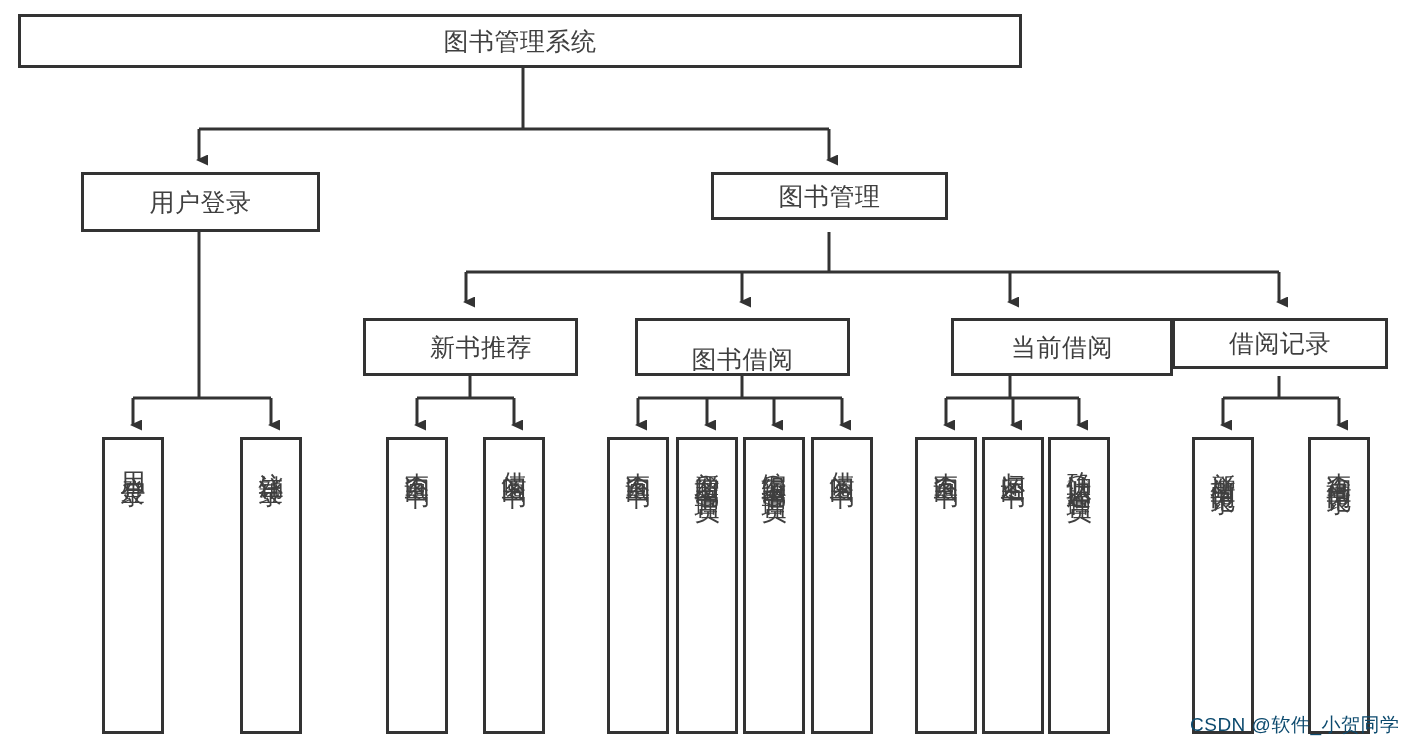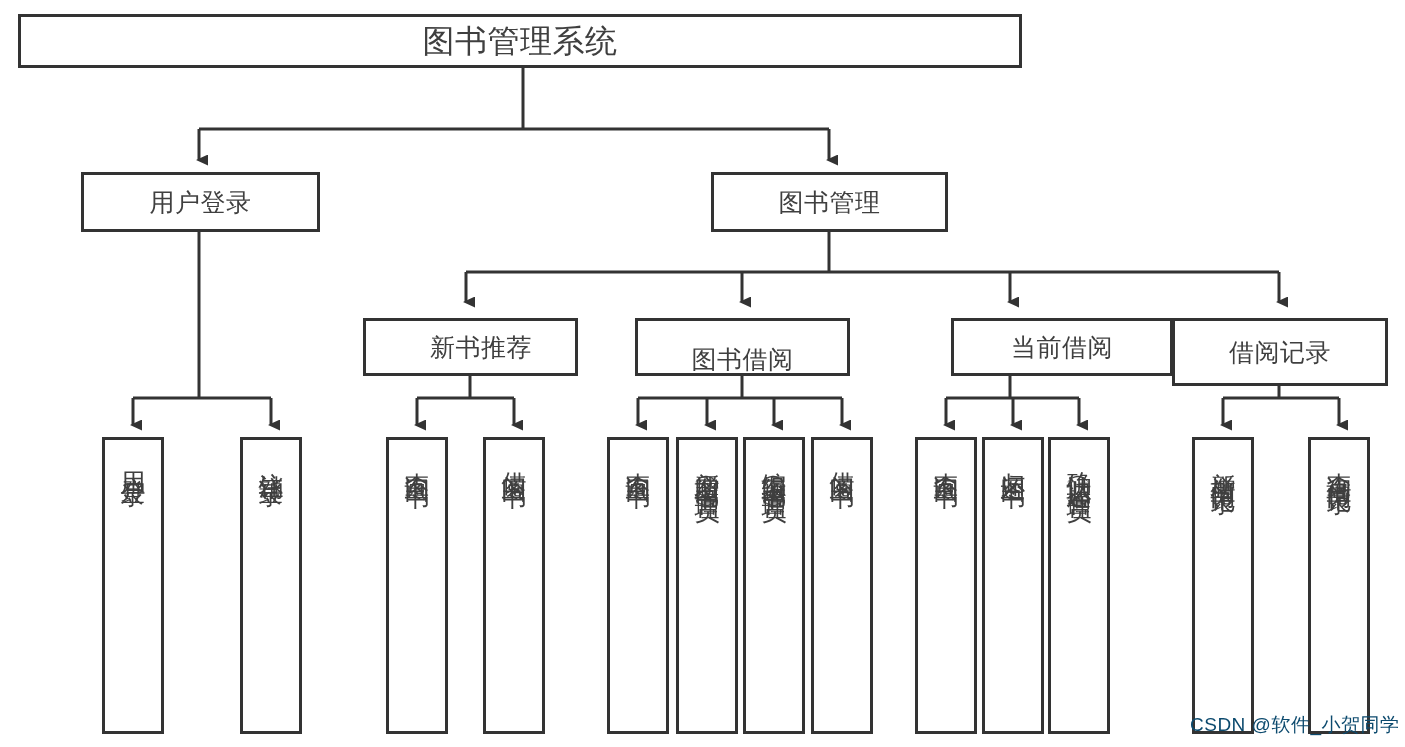--- a/index.html
+++ b/index.html
@@ -41,21 +41,21 @@
     line-height: 1.08;
     text-align: center;
     white-space: nowrap;
   }
   
   .node.h .label {
     font-size: 25px;
     letter-spacing: 0.5px;
   }
   .node.root .label {
-    font-size: 32px;
+    font-size: 25px;
   }
   
   .node.v {
     align-items: flex-start;
     padding-top: 12px;
   }
   .node.v .label {
     writing-mode: vertical-rl;
     text-orientation: upright;
     font-size: 25px;
@@ -126,34 +126,34 @@
     </g>
   </svg>
 
   <div class="node h root" style="left:18px; top:14px; width:1004px; height:54px;">
     <span class="label">图书管理系统</span>
   </div>
 
   <div class="node h" style="left:81px; top:172px; width:239px; height:60px;">
     <span class="label">用户登录</span>
   </div>
-  <div class="node h" style="left:711px; top:172px; width:237px; height:60px;">
+  <div class="node h" style="left:711px; top:172px; width:237px; height:48px;">
     <span class="label">图书管理</span>
   </div>
 
   <div class="node h" style="left:363px; top:318px; width:215px; height:58px;padding-left:21px;">
     <span class="label">新书推荐</span>
   </div>
   <div class="node h" style="left:635px; top:318px; width:215px; height:58px;align-items:flex-end;">
     <span class="label">图书借阅</span>
   </div>
   <div class="node h" style="left:951px; top:318px; width:222px; height:58px;">
     <span class="label">当前借阅</span>
   </div>
-  <div class="node h" style="left:1172px; top:318px; width:216px; height:68px;">
+  <div class="node h" style="left:1172px; top:318px; width:216px; height:51px;">
     <span class="label">借阅记录</span>
   </div>
 
   <div class="node v" style="left:102px; top:437px; width:62px; height:297px;">
     <span class="label">用户登录</span>
   </div>
   <div class="node v" style="left:240px; top:437px; width:62px; height:297px;">
     <span class="label">注销登录</span>
   </div>
 

